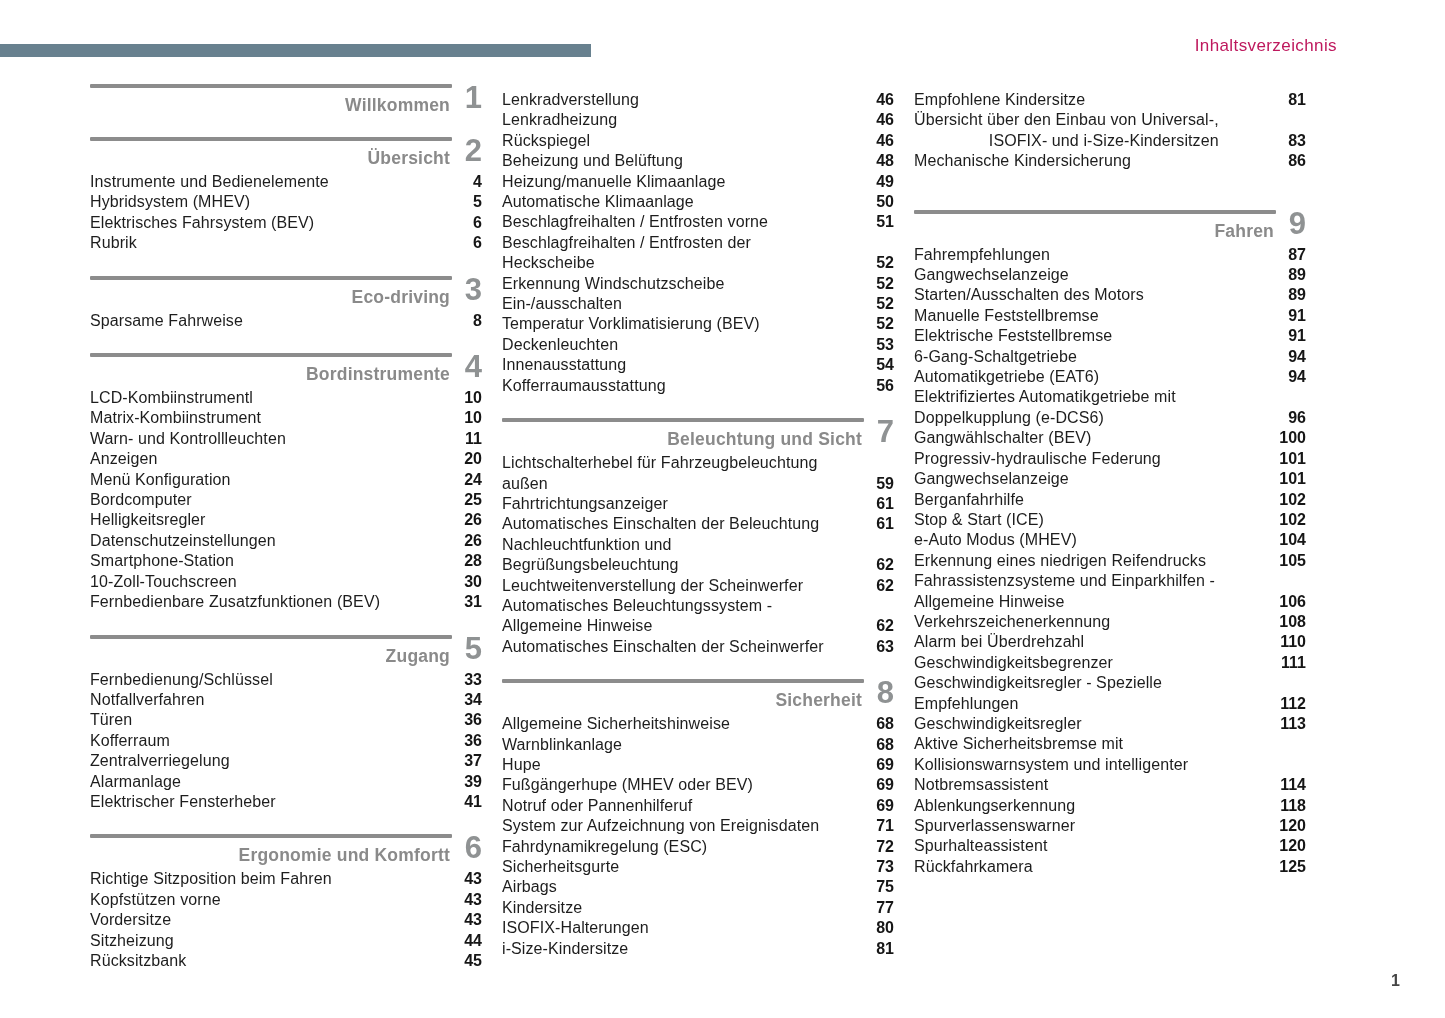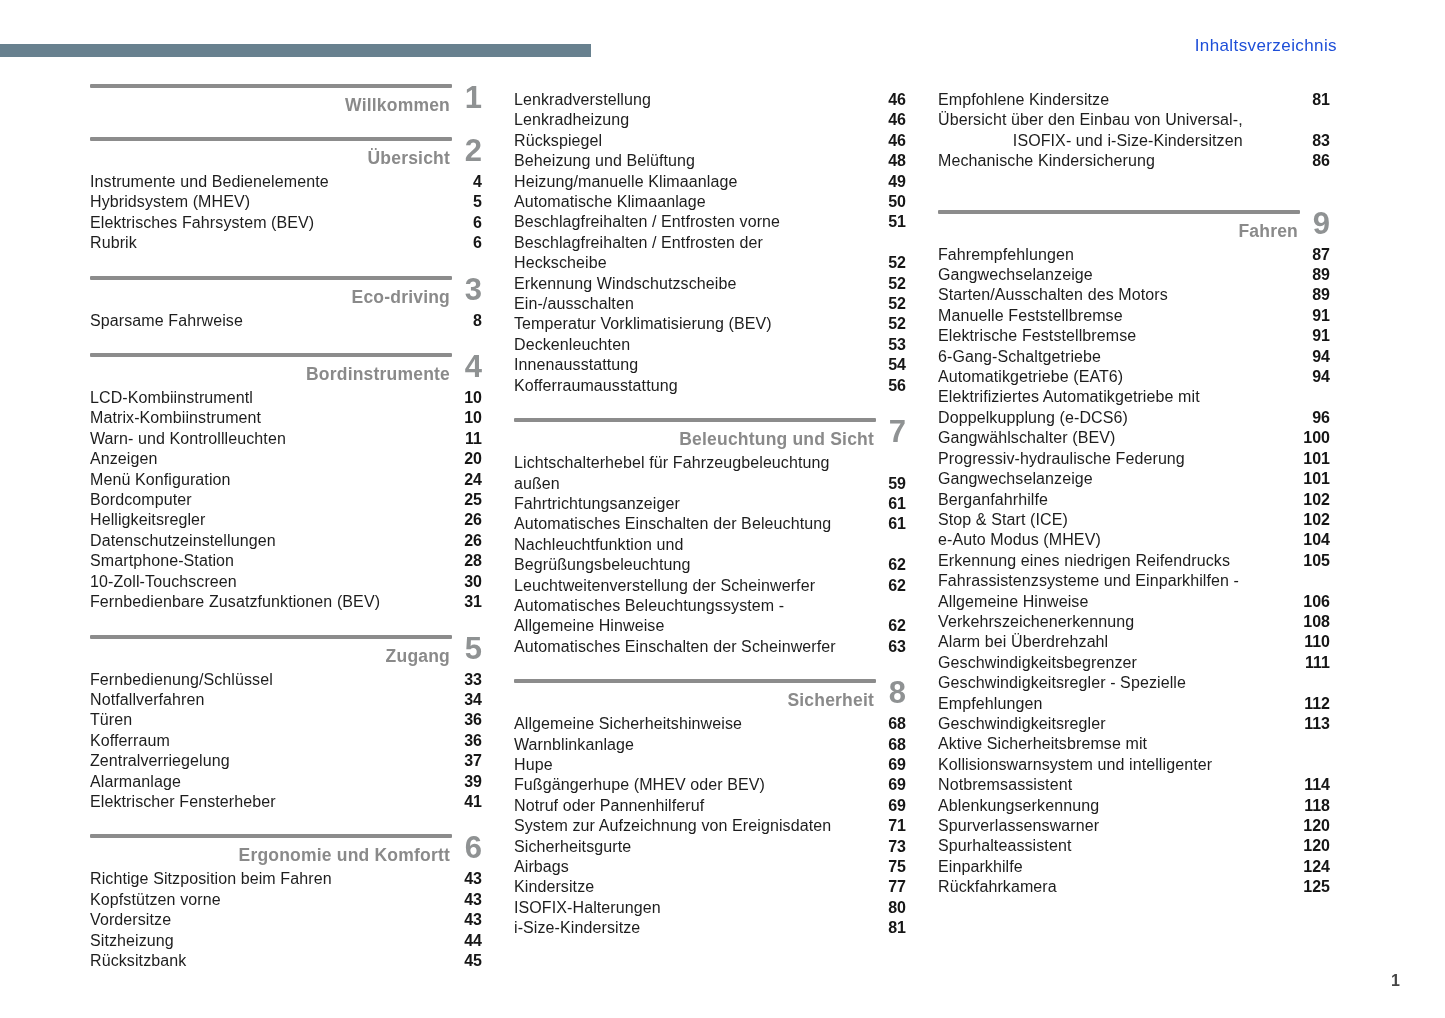--- a/index.html
+++ b/index.html
@@ -14,27 +14,27 @@
     position: absolute;
     left: 0; top: 44px;
     width: 591px; height: 13px;
     background: #68818f;
   }
   .header-title {
     position: absolute;
     top: 36px; right: 108px;
     font-size: 17px;
     letter-spacing: 0.4px;
-    color: #1d4ed8;
+    color: #be185d;
   }
   .columns {
     position: absolute;
     left: 90px; top: 84px;
     display: flex;
-    gap: 32px;
+    gap: 20px;
     align-items: flex-start;
   }
   .col { width: 392px; flex: 0 0 392px; }
   .block { margin-bottom: 22px; }
   .block.items-only:first-child .items { padding-top: 6px; }
   .col3 .block.items-only:first-child { margin-bottom: 38px; text-align: right; }
   .sec-header { display: flex; margin-bottom: 4px; }
   .sec-left { flex: 1; min-width: 0; }
   .rule { height: 4px; background: #8c8c8c; border-radius: 1px; }
   .sec-title {
@@ -401,20 +401,24 @@
             </div>
             <div class="row">
               <div class="lbl">Notruf oder Pannenhilferuf</div>
               <div class="pg">69</div>
             </div>
             <div class="row">
               <div class="lbl">System zur Aufzeichnung von Ereignisdaten</div>
               <div class="pg">71</div>
             </div>
             <div class="row">
+              <div class="lbl">Fahrdynamikregelung (ESC)</div>
+              <div class="pg">72</div>
+            </div>
+            <div class="row">
               <div class="lbl">Sicherheitsgurte</div>
               <div class="pg">73</div>
             </div>
             <div class="row">
               <div class="lbl">Airbags</div>
               <div class="pg">75</div>
             </div>
             <div class="row">
               <div class="lbl">Kindersitze</div>
               <div class="pg">77</div>
@@ -554,24 +558,20 @@
               <div class="lbl">Ablenkungserkennung</div>
               <div class="pg">118</div>
             </div>
             <div class="row">
               <div class="lbl">Spurverlassenswarner</div>
               <div class="pg">120</div>
             </div>
             <div class="row">
               <div class="lbl">Spurhalteassistent</div>
               <div class="pg">120</div>
-            </div>
-            <div class="row">
-              <div class="lbl">Einparkhilfe</div>
-              <div class="pg">124</div>
             </div>
             <div class="row">
               <div class="lbl">Rückfahrkamera</div>
               <div class="pg">125</div>
             </div>
           </div>
         </div>
       </div>
     </div>
   <div class="folio">1</div>

